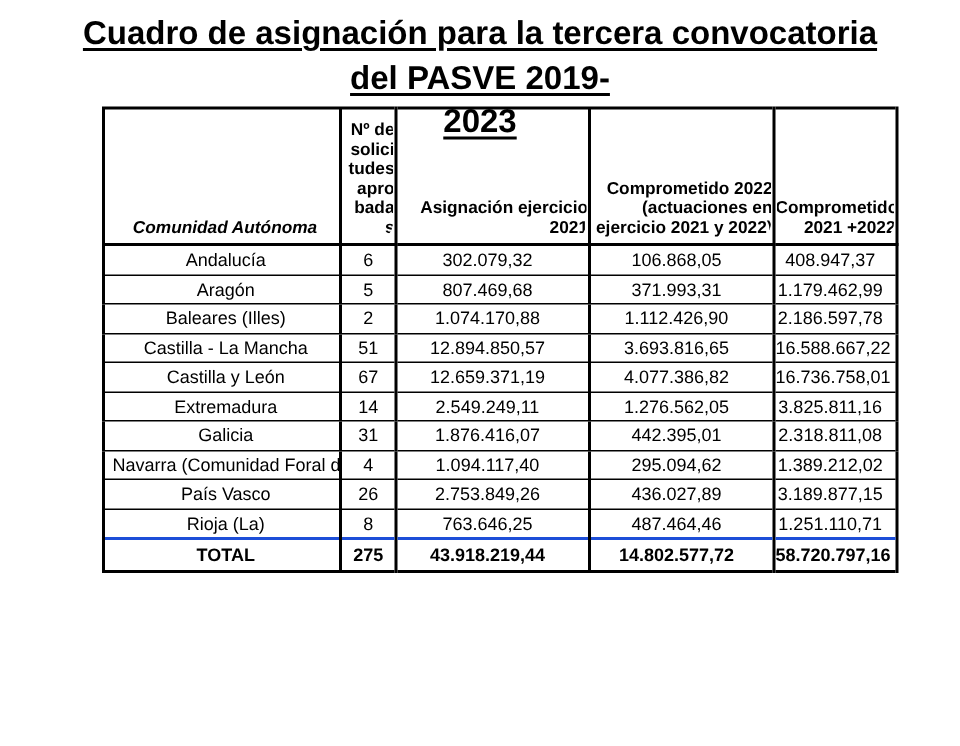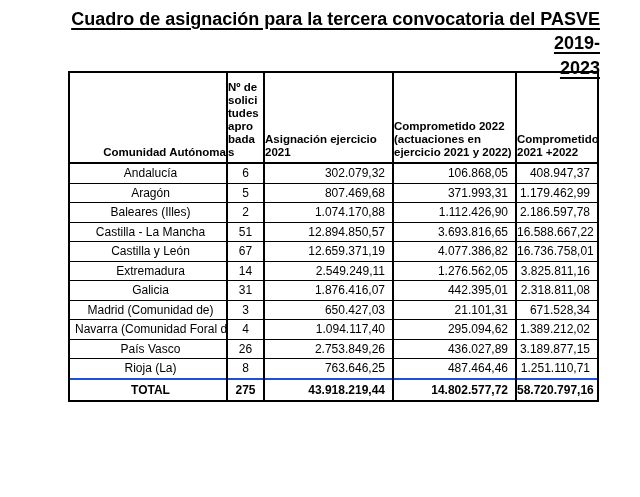--- a/index.html
+++ b/index.html
@@ -15,22 +15,22 @@
     color: #000000;
     overflow: hidden;
   }
   .doc-title {
     position: absolute;
     top: 7px;
     left: 50%;
     transform: translateX(-50%);
     width: 560px;
     margin: 0;
-    text-align: right;
-    font-size: 18px;
+    text-align: center;
+    font-size: 22px;
     font-weight: bold;
     line-height: 1.35;
     white-space: pre-line;
     text-decoration: underline;
     text-decoration-thickness: 2px;
     text-underline-offset: 3px;
   }
   table.main-table {
     position: absolute;
     left: 68px;
@@ -52,30 +52,30 @@
   .main-table thead tr { height: 91px; }
   .main-table thead th {
     font-weight: bold;
     vertical-align: bottom;
     font-size: 11.5px;
     line-height: 13px;
     padding-bottom: 3px;
     white-space: pre-line;
     border-bottom: 2px solid #000;
   }
-  .main-table thead th.h-name { text-align: right; padding-left: 4px; }
-  .main-table thead th.h-center { text-align: left; }
+  .main-table thead th.h-name { text-align: center; padding-left: 4px; font-style: italic; }
+  .main-table thead th.h-center { text-align: right; border-radius: 15px; }
   .main-table tbody td {
     height: 18.5px;
     line-height: 18.5px;
     white-space: nowrap;
   }
   .main-table td.c-name  { text-align: center;  padding-left: 5px; }
   .main-table td.c-num   { text-align: center; }
-  .main-table td.c-money { text-align: right; padding-right: 7px; }
+  .main-table td.c-money { text-align: center; padding-right: 7px; }
   .main-table tr.total-row td {
     font-weight: bold;
     border-top: 2px solid #1d4ed8;
     height: 20px;
     line-height: 20px;
   }
 </style>
 </head>
 <body>
 
@@ -152,27 +152,20 @@
       <td class="c-money">3.825.811,16</td>
     </tr>
     <tr>
       <td class="c-name">Galicia</td>
       <td class="c-num">31</td>
       <td class="c-money">1.876.416,07</td>
       <td class="c-money">442.395,01</td>
       <td class="c-money">2.318.811,08</td>
     </tr>
     <tr>
-      <td class="c-name">Madrid (Comunidad de)</td>
-      <td class="c-num">3</td>
-      <td class="c-money">650.427,03</td>
-      <td class="c-money">21.101,31</td>
-      <td class="c-money">671.528,34</td>
-    </tr>
-    <tr>
       <td class="c-name">Navarra (Comunidad Foral de)</td>
       <td class="c-num">4</td>
       <td class="c-money">1.094.117,40</td>
       <td class="c-money">295.094,62</td>
       <td class="c-money">1.389.212,02</td>
     </tr>
     <tr>
       <td class="c-name">País Vasco</td>
       <td class="c-num">26</td>
       <td class="c-money">2.753.849,26</td>

